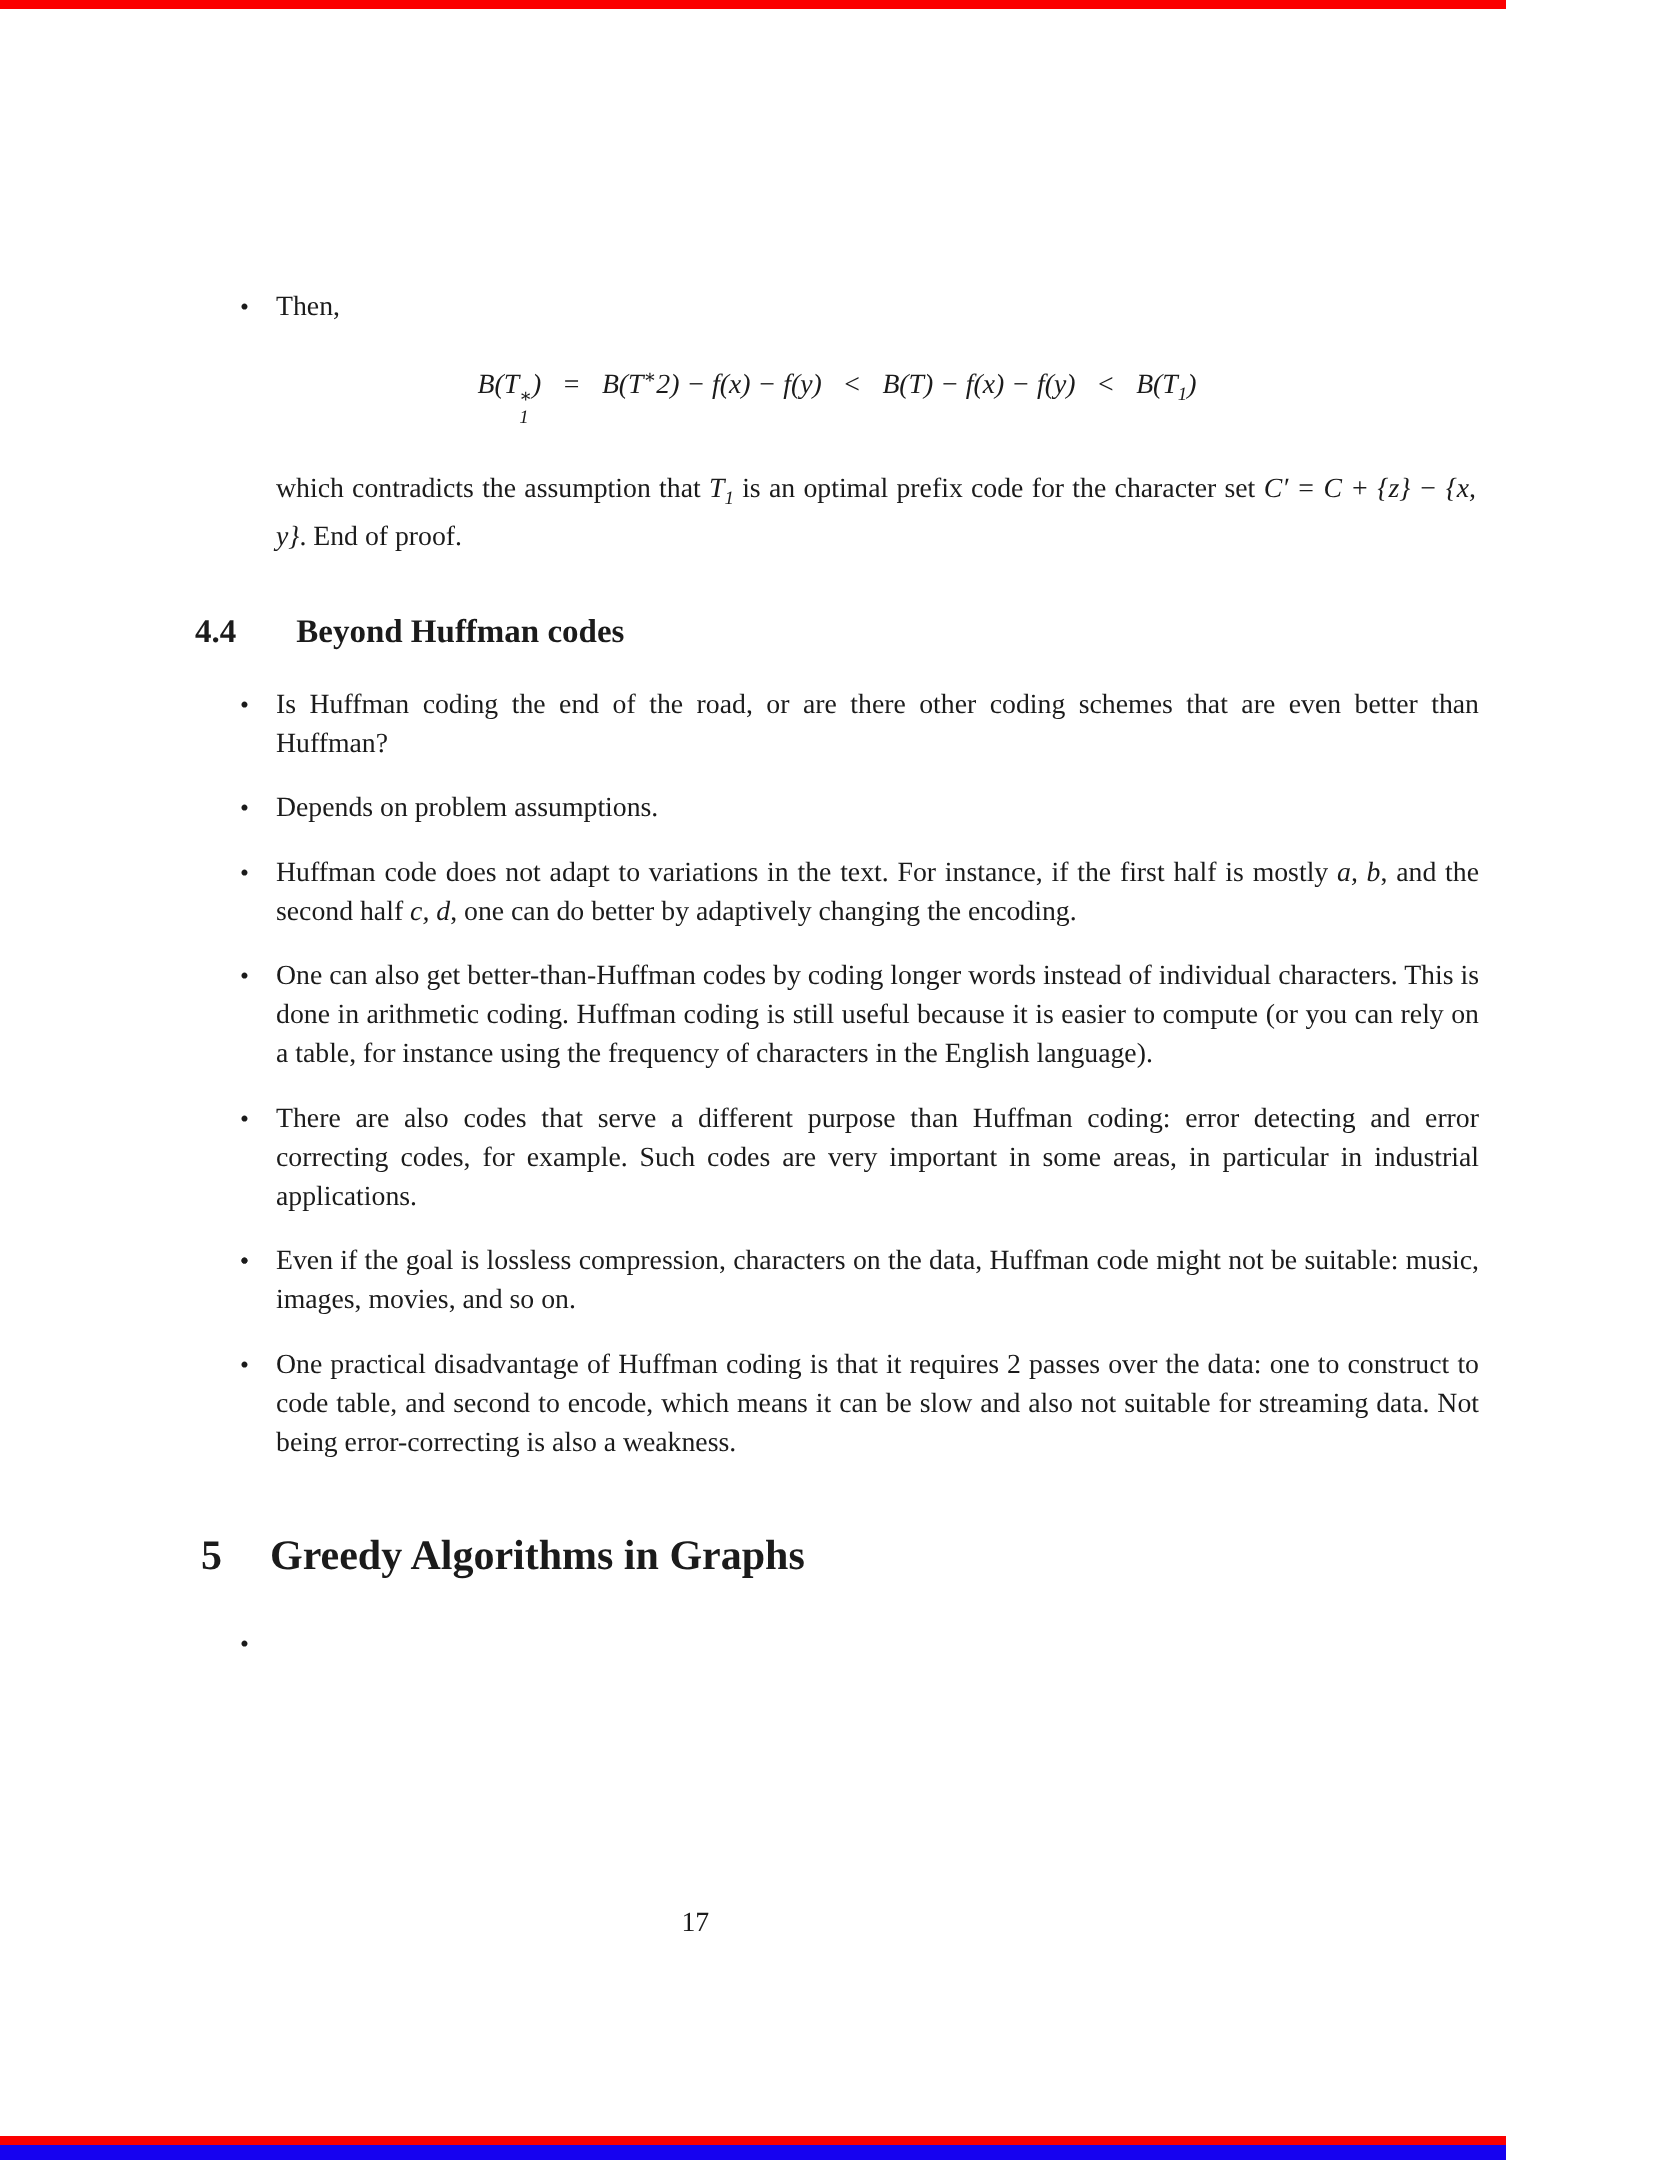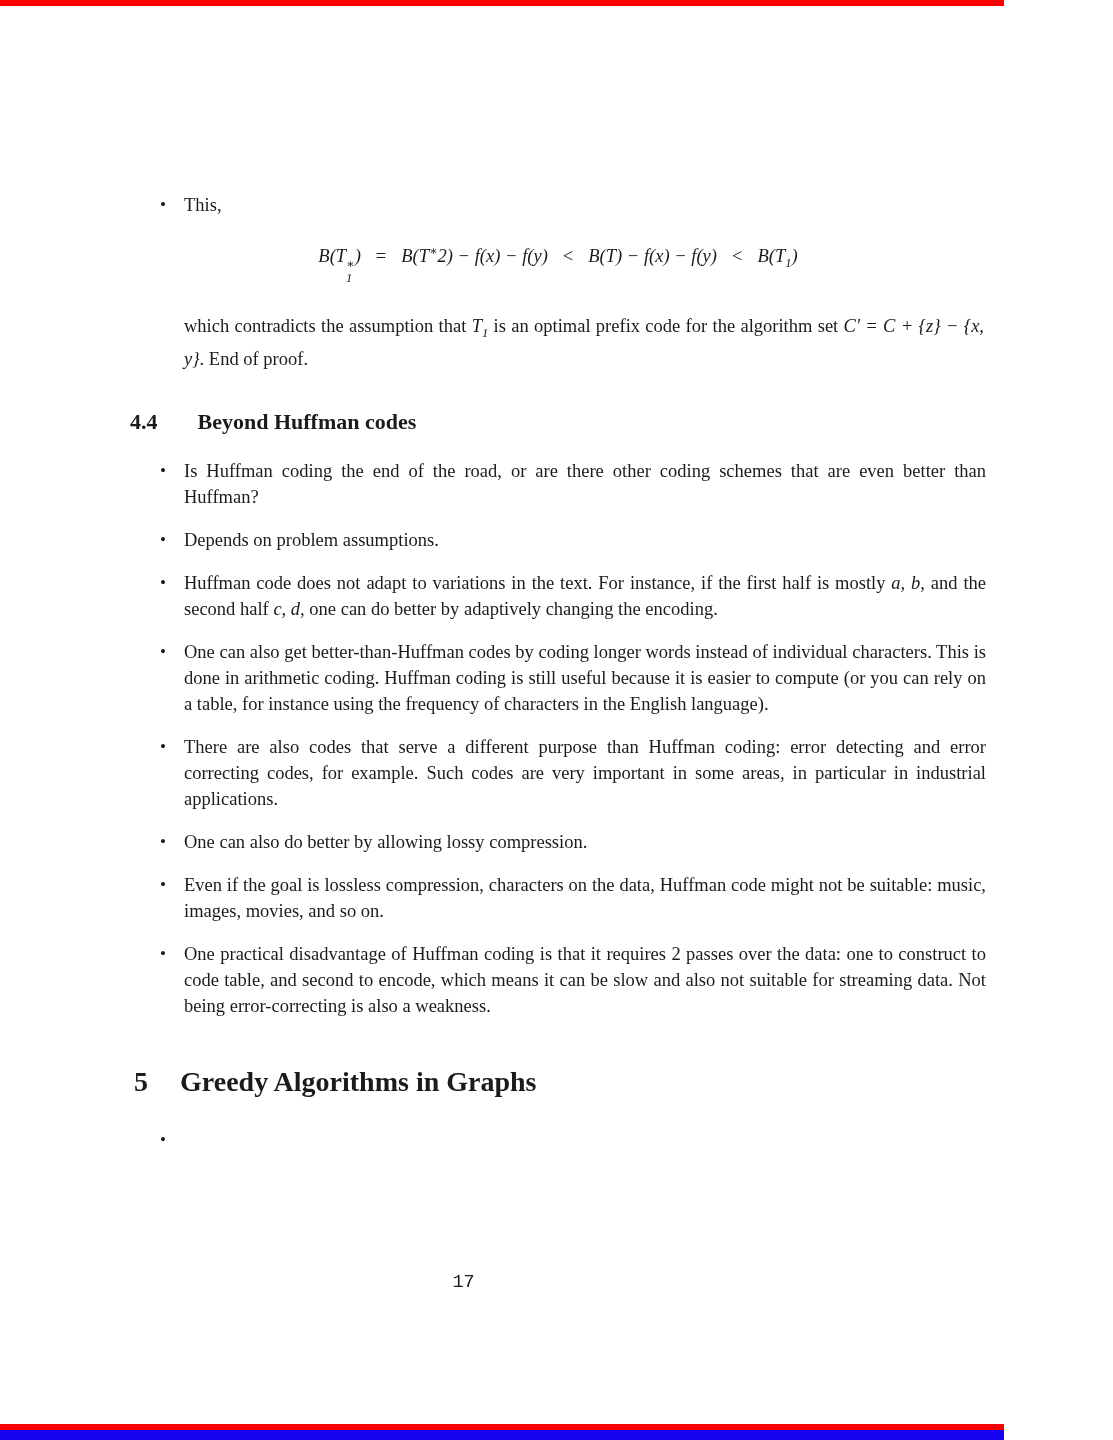--- a/index.html
+++ b/index.html
@@ -88,45 +88,44 @@
   }
   h1.chap-heading .sec-num { margin-right: 32px; }
 
   .page-number {
     position: absolute;
     top: 1272px;
     left: 0;
     width: 927px;
     text-align: center;
     font-size: 18.5px;
-    font-family: Liberation Mono, monospace;
   }
 </style>
 </head>
 <body>
 
 <div class="page">
 
   <div class="edge-bar top"></div>
 
   <div class="content">
 
     <ul class="bullets">
       <li class="no-gap">
         <span class="marker">•</span>
-        <span>This,</span>
+        <span>Then,</span>
       </li>
     </ul>
 
     <div class="equation"><span class="mi">B(T</span><span class="supsub">
           <span>∗</span>
           <span>1</span>
         </span><span class="mi">)</span><span class="rel">=</span><span class="mi">B(T</span><sup class="msup">∗</sup><span class="mi">2) − f(x) − f(y)</span><span class="rel">&lt;</span><span class="mi">B(T) − f(x) − f(y)</span><span class="rel">&lt;</span><span class="mi">B(T</span><sub class="msub">1</sub><span class="mi">)</span></div>
 
-    <p class="para"><span>which contradicts the assumption that </span><span class="mi">T</span><sub class="msub">1</sub><span> is an optimal prefix code for the algorithm set </span><span class="mi">C′ = C + {z} − {x, y}</span><span>. End of proof.</span></p>
+    <p class="para"><span>which contradicts the assumption that </span><span class="mi">T</span><sub class="msub">1</sub><span> is an optimal prefix code for the character set </span><span class="mi">C′ = C + {z} − {x, y}</span><span>. End of proof.</span></p>
 
     <h2 class="sec-heading">
       <span class="sec-num">4.4</span><span class="sec-title">Beyond Huffman codes</span>
     </h2>
 
     <ul class="bullets">
       <li>
         <span class="marker">•</span>
         <span>Is Huffman coding the end of the road, or are there other coding schemes that are even better than Huffman?</span>
       </li>
@@ -141,21 +140,20 @@
       <li>
         <span class="marker">•</span>
         <span>One can also get better-than-Huffman codes by coding longer words instead of individual characters. This is done in arithmetic coding. Huffman coding is still useful because it is easier to compute (or you can rely on a table, for instance using the frequency of characters in the English language).</span>
       </li>
       <li>
         <span class="marker">•</span>
         <span>There are also codes that serve a different purpose than Huffman coding: error detecting and error correcting codes, for example. Such codes are very important in some areas, in particular in industrial applications.</span>
       </li>
       <li>
         <span class="marker">•</span>
-        <span>One can also do better by allowing lossy compression.</span>
       </li>
       <li>
         <span class="marker">•</span>
         <span>Even if the goal is lossless compression, characters on the data, Huffman code might not be suitable: music, images, movies, and so on.</span>
       </li>
       <li>
         <span class="marker">•</span>
         <span>One practical disadvantage of Huffman coding is that it requires 2 passes over the data: one to construct to code table, and second to encode, which means it can be slow and also not suitable for streaming data. Not being error-correcting is also a weakness.</span>
       </li>
     </ul>

